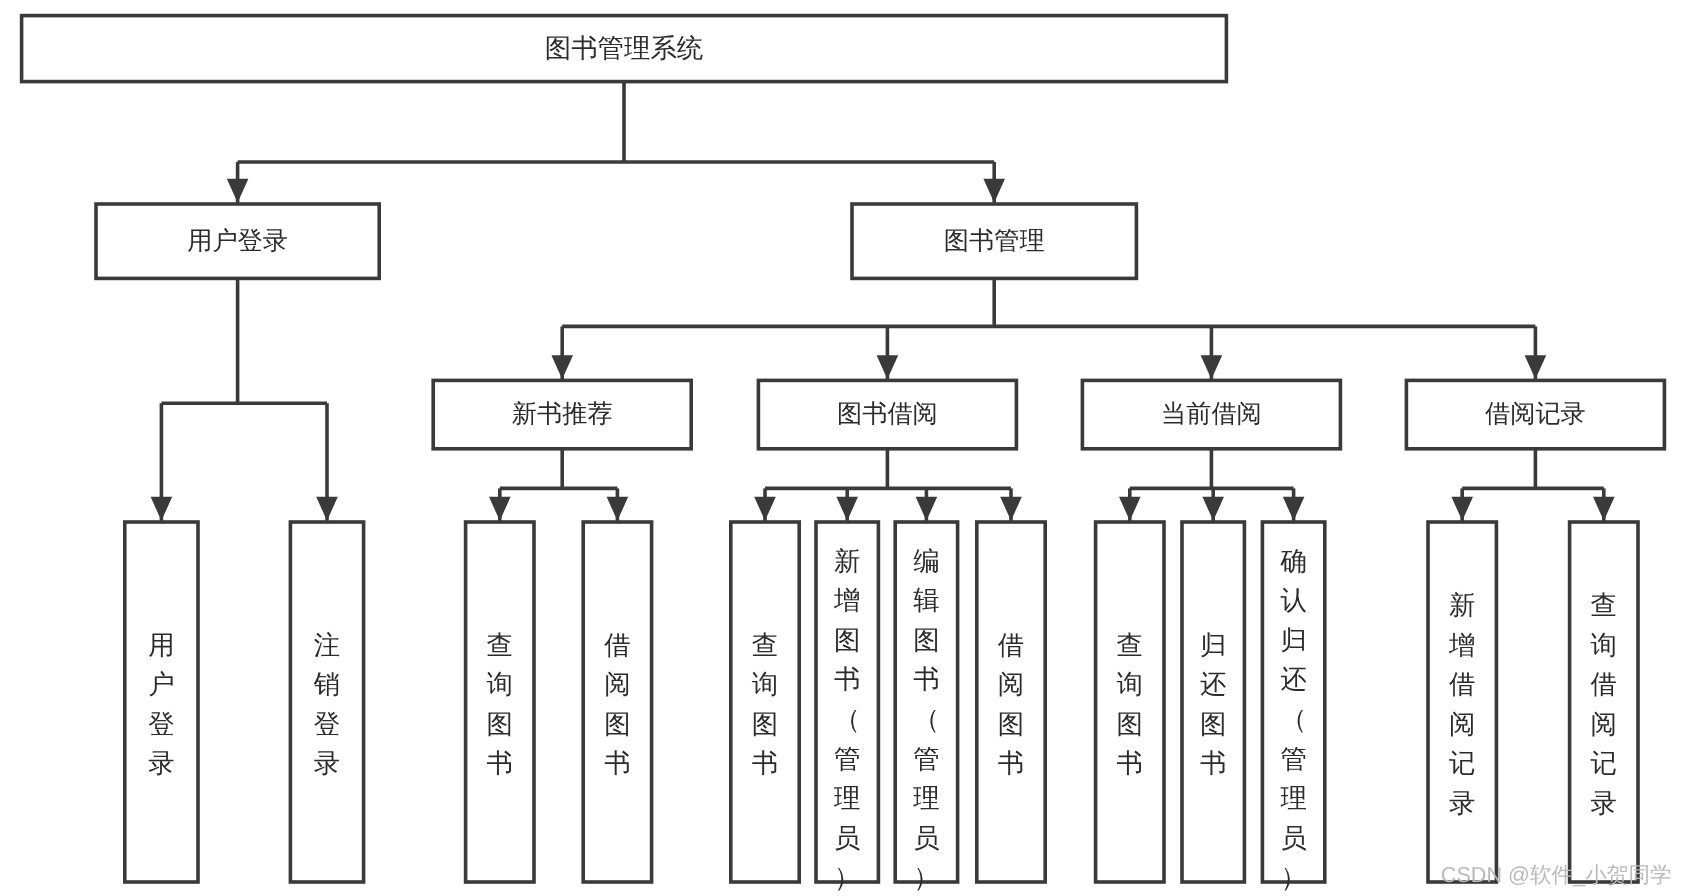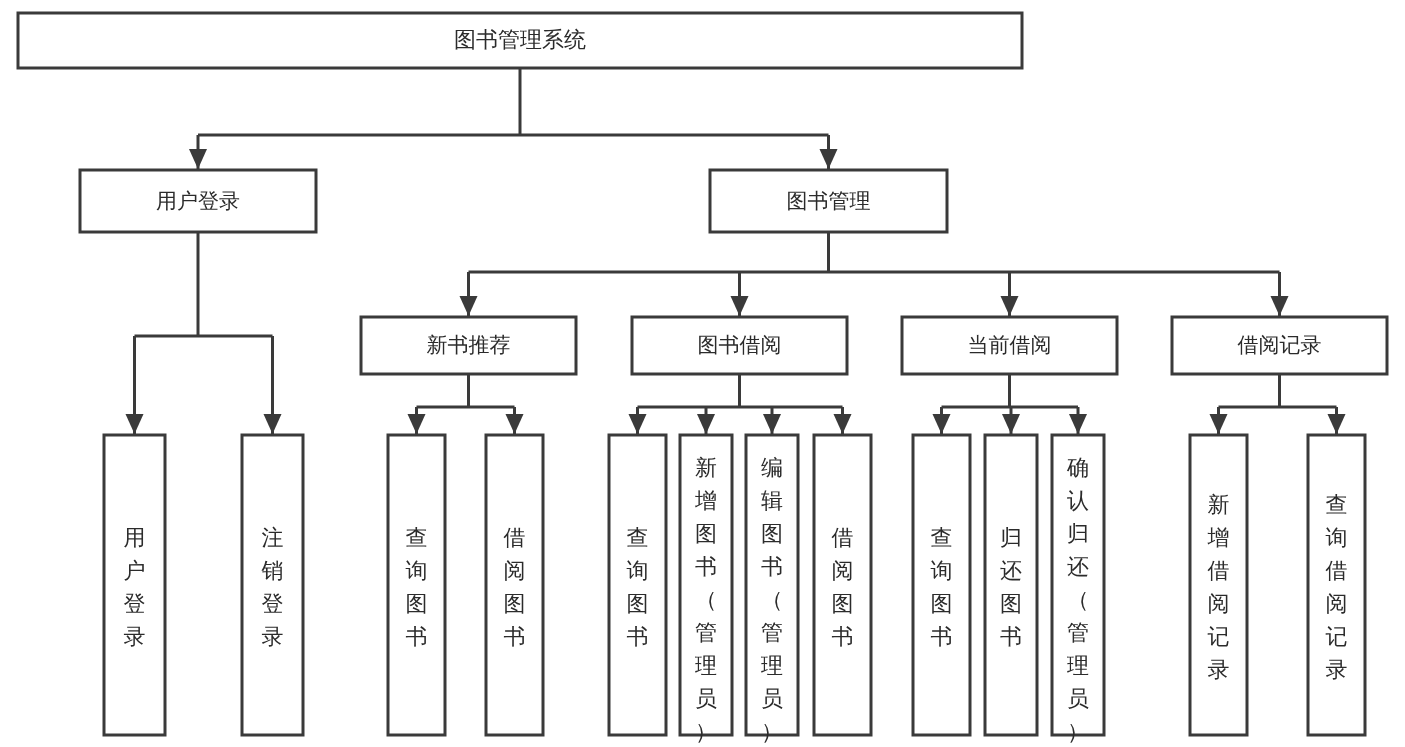--- a/index.html
+++ b/index.html
@@ -218,13 +218,14 @@
         <g>
           <rect x="1190" y="435" width="57" height="300" class="node-box"></rect>
           <text x="1218.5" y="511.74" class="leaf-label"><tspan x="1218.5" dy="0">新</tspan><tspan x="1218.5" dy="33">增</tspan><tspan x="1218.5" dy="33">借</tspan><tspan x="1218.5" dy="33">阅</tspan><tspan x="1218.5" dy="33">记</tspan><tspan x="1218.5" dy="33">录</tspan></text>
         </g>
         <g>
           <rect x="1308" y="435" width="57" height="300" class="node-box"></rect>
           <text x="1336.5" y="511.74" class="leaf-label"><tspan x="1336.5" dy="0">查</tspan><tspan x="1336.5" dy="33">询</tspan><tspan x="1336.5" dy="33">借</tspan><tspan x="1336.5" dy="33">阅</tspan><tspan x="1336.5" dy="33">记</tspan><tspan x="1336.5" dy="33">录</tspan></text>
         </g>
       </g>
   </svg>
+  <div class="watermark">CSDN @软件_小贺同学</div>
 </div>
 
 </body></html>

